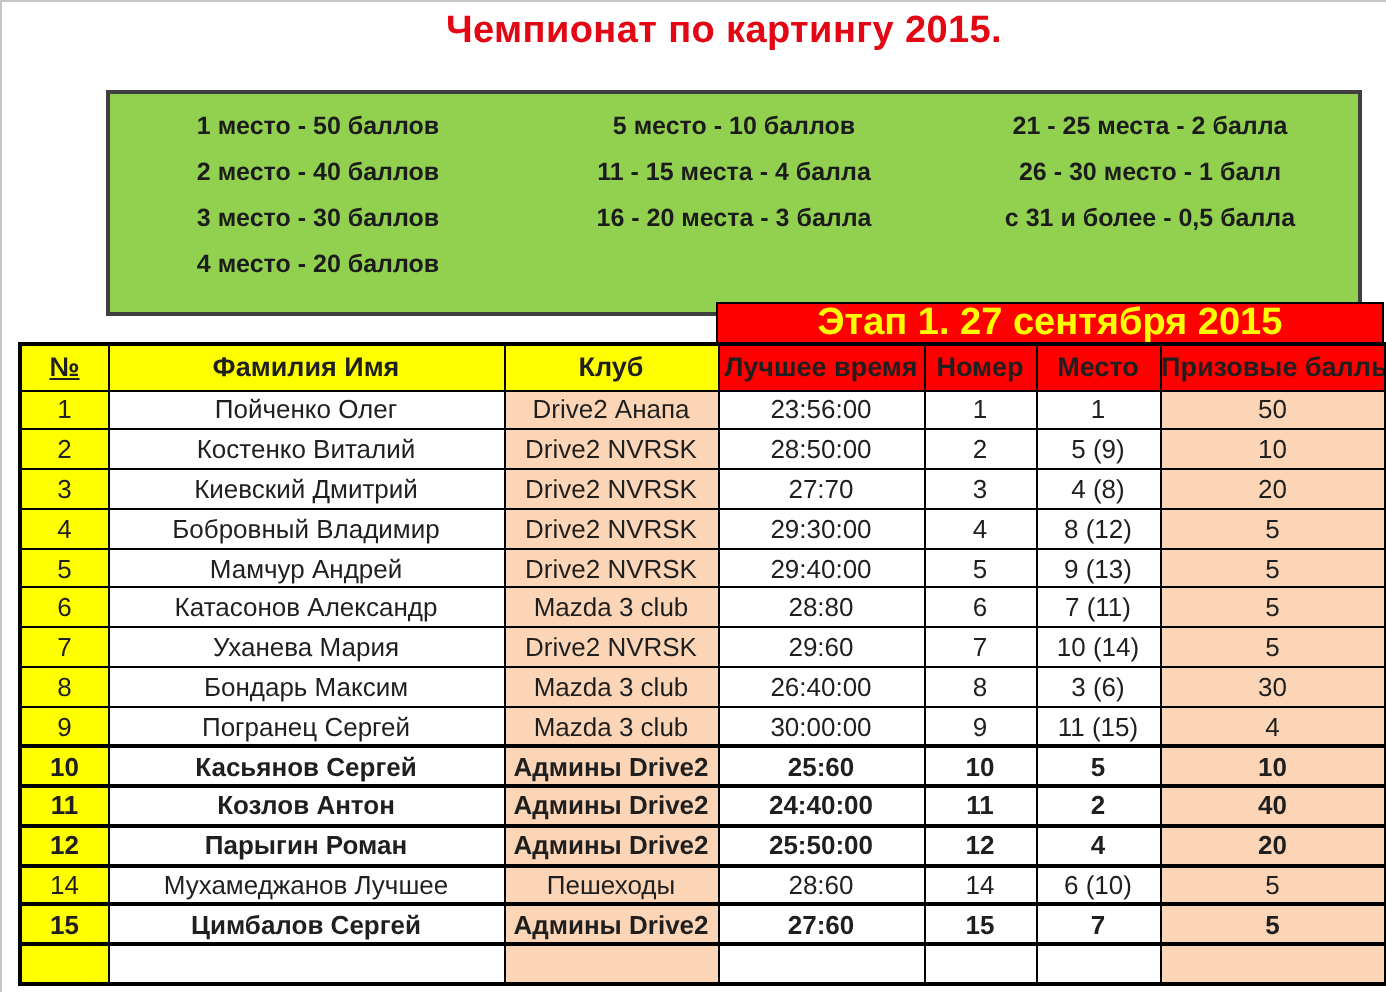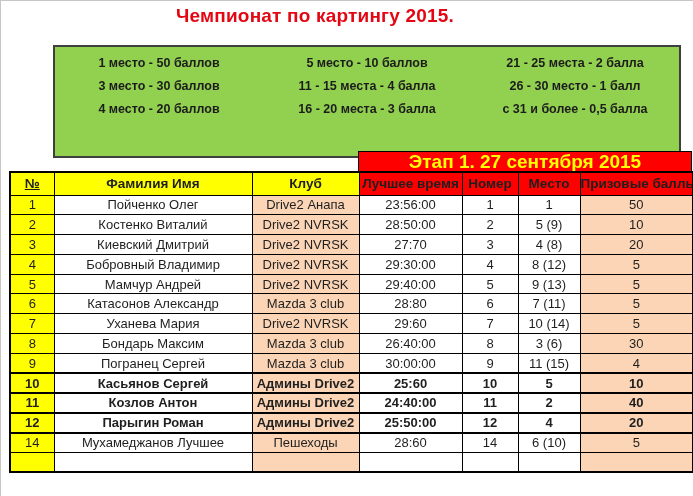--- a/index.html
+++ b/index.html
@@ -7,20 +7,21 @@
     position:relative; width:693px; height:496px; overflow:hidden;
     background:#ffffff; font-family:"Liberation Sans", sans-serif;
     border-top:1px solid #c6c6c6; border-left:1px solid #c6c6c6;
     box-sizing:border-box;
   }
   
   .title {
     position:absolute; top:4px; left:0; width:628px; text-align:center;
     font-size:19px; font-weight:700; color:var(--title-red,#e30613);
     letter-spacing:0.2px;
+    padding-left:47px;
   }
   
   .legend {
     position:absolute; left:52px; top:44px; width:628px; height:113px;
     background:var(--legend-green,#92D050); border:2px solid #3f3f3f;
     box-sizing:border-box; display:grid; grid-template-columns:1fr 1fr 1fr;
     padding-top:5px; align-content:start;
   }
   .legend-col { display:flex; flex-direction:column; }
   .legend-item {
@@ -59,20 +60,21 @@
 </head>
 <body>
 
 <div id="screen">
 
   <div class="title">Чемпионат по картингу 2015.</div>
 
   <div class="legend">
     <div class="legend-col">
         <div class="legend-item">1 место - 50 баллов</div>
+        <div class="legend-item">2 место - 40 баллов</div>
         <div class="legend-item">3 место - 30 баллов</div>
         <div class="legend-item">4 место - 20 баллов</div>
       </div>
     <div class="legend-col">
         <div class="legend-item">5 место - 10 баллов</div>
         <div class="legend-item">11 - 15 места - 4 балла</div>
         <div class="legend-item">16 - 20 места - 3 балла</div>
       </div>
     <div class="legend-col">
         <div class="legend-item">21 - 25 места - 2 балла</div>
@@ -215,20 +217,29 @@
         </tr>
         <tr>
           <td class="col-num">14</td>
           <td class="col-name">Мухамеджанов Лучшее</td>
           <td class="col-club">Пешеходы</td>
           <td class="col-time">28:60</td>
           <td class="col-number">14</td>
           <td class="col-place">6 (10)</td>
           <td class="col-points">5</td>
         </tr>
+        <tr class="bold-row">
+          <td class="col-num">15</td>
+          <td class="col-name">Цимбалов Сергей</td>
+          <td class="col-club">Админы Drive2</td>
+          <td class="col-time">27:60</td>
+          <td class="col-number">15</td>
+          <td class="col-place">7</td>
+          <td class="col-points">5</td>
+        </tr>
         <tr class="cut-row">
           <td class="col-num"></td>
           <td class="col-name"></td>
           <td class="col-club"></td>
           <td class="col-time"></td>
           <td class="col-number"></td>
           <td class="col-place"></td>
           <td class="col-points"></td>
         </tr>
       </tbody>

